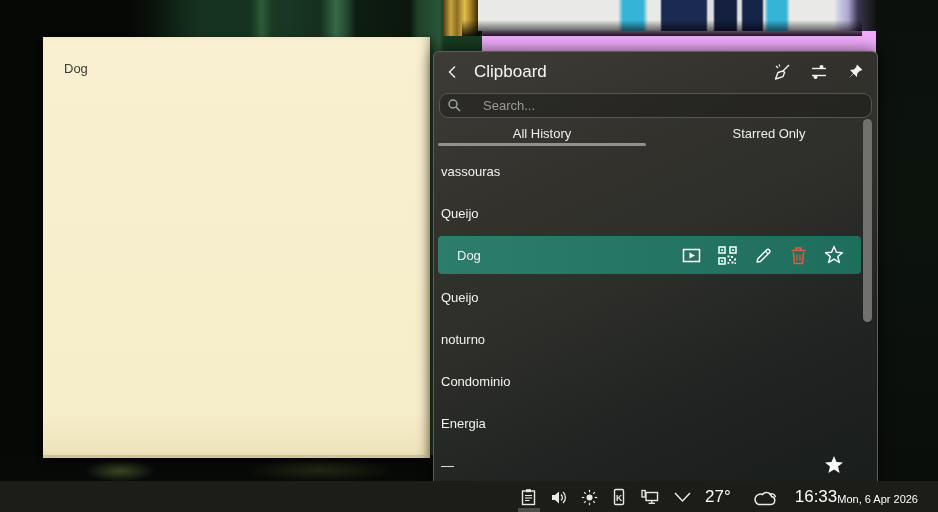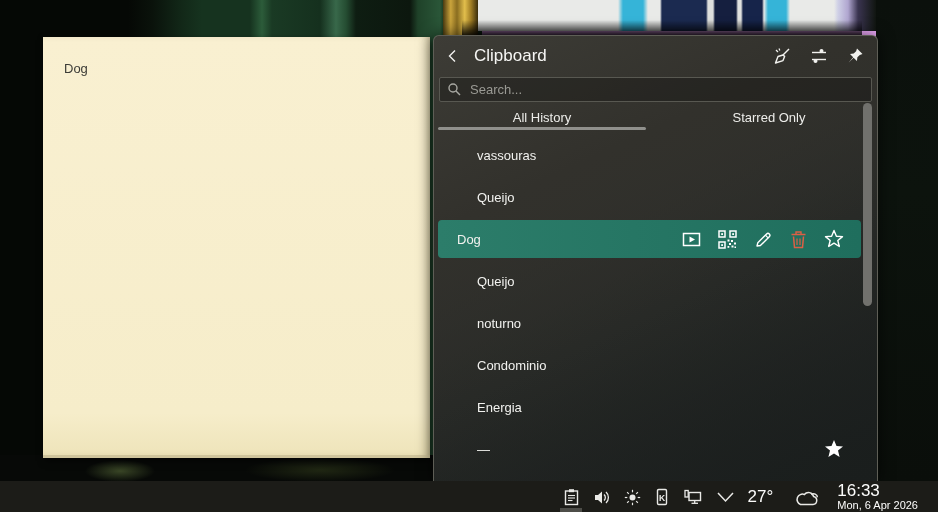--- a/index.html
+++ b/index.html
@@ -30,64 +30,64 @@
     background:radial-gradient(closest-side,#39451f,#0000);opacity:.5;}
 
   
   .note{position:absolute;left:43px;top:37px;width:387px;height:421px;
     background:linear-gradient(180deg,#f9f0d1,#f6edca 90%,#eee4ba);
     border-bottom:3px solid #cfc49c;
     box-shadow:inset -7px 0 9px -5px rgba(110,100,60,.45),2px 3px 7px rgba(0,0,0,.55);}
   .note-text{padding:24px 0 0 21px;font-size:13px;color:#3b3b36;}
 
   
-  .panel{position:absolute;left:433px;top:35px;width:445px;height:446px;
+  .panel{position:absolute;left:433px;top:51px;width:445px;height:446px;
     border:1px solid #5e5e56;border-bottom:none;border-radius:6px 6px 0 0;
     background:linear-gradient(155deg,#3d3c36 0%,#32312c 30%,#23262423 60%,#1a1e1d 100%),
                linear-gradient(155deg,#3a3933,#1b1f1e);
     box-shadow:0 0 16px rgba(0,0,0,.65);}
   .panel-header{display:flex;align-items:center;height:39px;padding:0 13px 0 11px;}
   .icon-btn{background:none;border:none;padding:0;margin:0;display:flex;align-items:center;
     justify-content:center;cursor:pointer;}
   .panel-title{margin-left:13px;font-size:17px;font-weight:500;color:#f6f6f4;}
   .spacer{flex:1;}
   .hdr-icons{display:flex;gap:17px;align-items:center;}
 
-  .search{margin:2px 5px 0 5px;height:25px;border:1px solid #585851;border-radius:2px;
-    background:rgba(8,8,6,.28);display:flex;align-items:center;padding:0 7px;gap:6px;}
+  .search{margin:2px 5px 0 5px;height:25px;border:1px solid #585851;border-radius:9px;
+    background:rgba(8,8,6,.28);display:flex;align-items:center;padding:0 7px;gap:19px;}
   .search input{flex:1;background:none;border:none;outline:none;color:#d8d8d4;font-size:13px;}
   .search input::placeholder{color:#9a9a94;}
 
   .tabs{display:flex;height:29px;margin-top:1px;gap:11px;}
   .tab{position:relative;flex:1;display:flex;align-items:center;justify-content:center;
     font-size:13px;color:#ededea;cursor:pointer;}
   .tab-underline{position:absolute;left:4px;right:4px;bottom:2px;height:3px;
     background:#90908c;border-radius:2px;}
 
   .list{position:relative;margin-top:2px;}
   .row{height:42px;display:flex;align-items:center;padding:0 33px 0 7px;
-    font-size:13px;color:#f2f2ef;cursor:pointer;margin-left:36px;}
+    font-size:13px;color:#f2f2ef;cursor:pointer;}
   .row.selected{height:38px;margin:2px 16px 2px 4px;padding:0 17px 0 19px;border-radius:4px;
     background:linear-gradient(90deg,#2c7d6a,#1f6e5d);}
   .actions{margin-left:auto;display:flex;align-items:center;gap:17px;}
   .star-end{margin-left:auto;display:flex;align-items:center;}
   .scroll-thumb{position:absolute;right:5px;top:-31px;width:9px;height:203px;
     background:#71716d;border-radius:4.5px;}
 
   
   .taskbar{position:absolute;left:0;top:481px;width:938px;height:31px;background:#1c1c18;
     border-top:1px solid #29292404;display:flex;align-items:center;justify-content:flex-end;
     padding-right:20px;gap:13px;z-index:5;}
   .tray-ico{position:relative;height:31px;display:flex;align-items:center;justify-content:center;
     cursor:pointer;}
   .active-bar{position:absolute;left:50%;bottom:0;transform:translateX(-50%);
     width:22px;height:5px;background:#4d4d48;}
   .weather{display:flex;align-items:center;gap:20px;color:#fbfbfa;cursor:pointer;text-align:right;}
   .weather .temp{font-size:17px;}
-  .clock{display:flex;flex-direction:column;align-items:flex-start;color:#fdfdfc;cursor:pointer;
+  .clock{display:flex;flex-direction:row;align-items:flex-end;color:#fdfdfc;cursor:pointer;
     line-height:1.05;margin-left:4px;}
   .clock .time{font-size:17px;}
   .clock .date{font-size:11px;}
 
   svg{display:block;}
 </style>
 </head>
 <body>
 
 <div class="desktop">

